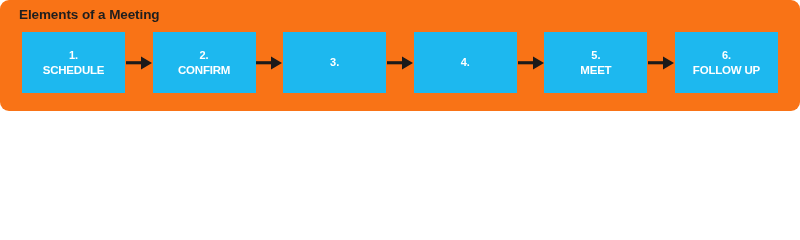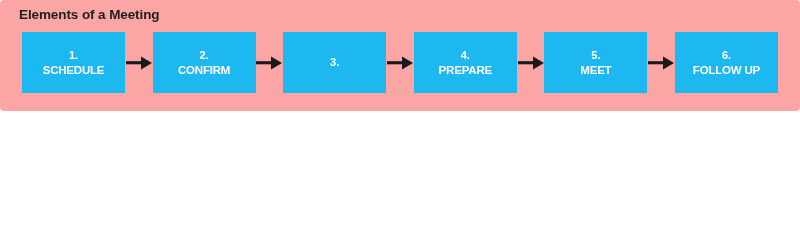--- a/index.html
+++ b/index.html
@@ -11,22 +11,22 @@
     width: 800px;
     height: 111px;
     overflow: hidden;
     font-family: "Liberation Sans", sans-serif;
   }
 
   #diagram-container {
     position: relative;
     width: 800px;
     height: 111px;
-    background: #fca5a5;
-    border-radius: 4px;
+    background: #f97316;
+    border-radius: 9px;
     box-sizing: border-box;
     overflow: hidden;
   }
 
   #diagram-title {
     position: absolute;
     left: 19px;
     top: 6px;
     font-size: 13.5px;
     font-weight: bold;
@@ -128,21 +128,20 @@
 
     <div class="arrow-connector">
       <svg width="26" height="14" viewBox="0 0 26 14" aria-hidden="true">
         <rect x="0" y="5.2" width="17" height="3.1" fill="#1a1a1a"></rect>
         <polygon points="15,0.5 26,7 15,13.5" fill="#1a1a1a"></polygon>
       </svg>
     </div>
 
     <div class="step-box">
       <span class="step-number">4.</span>
-      <span class="step-label">PREPARE</span>
     </div>
 
     <div class="arrow-connector">
       <svg width="26" height="14" viewBox="0 0 26 14" aria-hidden="true">
         <rect x="0" y="5.2" width="17" height="3.1" fill="#1a1a1a"></rect>
         <polygon points="15,0.5 26,7 15,13.5" fill="#1a1a1a"></polygon>
       </svg>
     </div>
 
     <div class="step-box">

